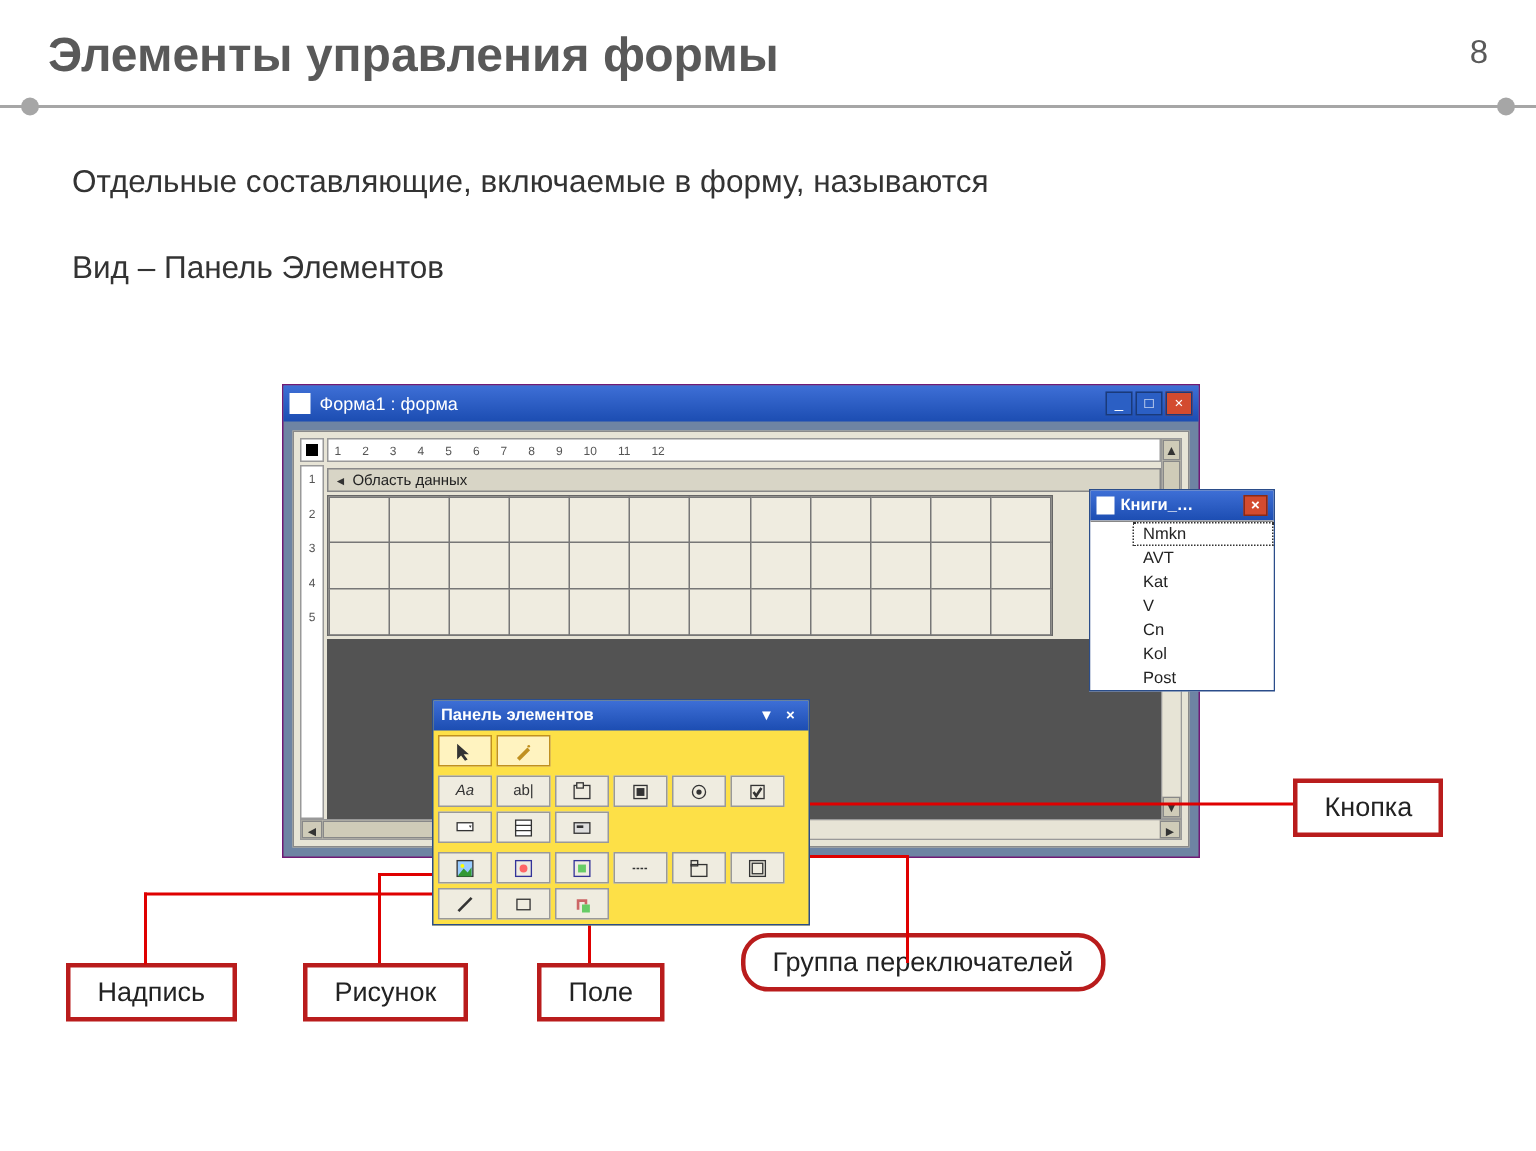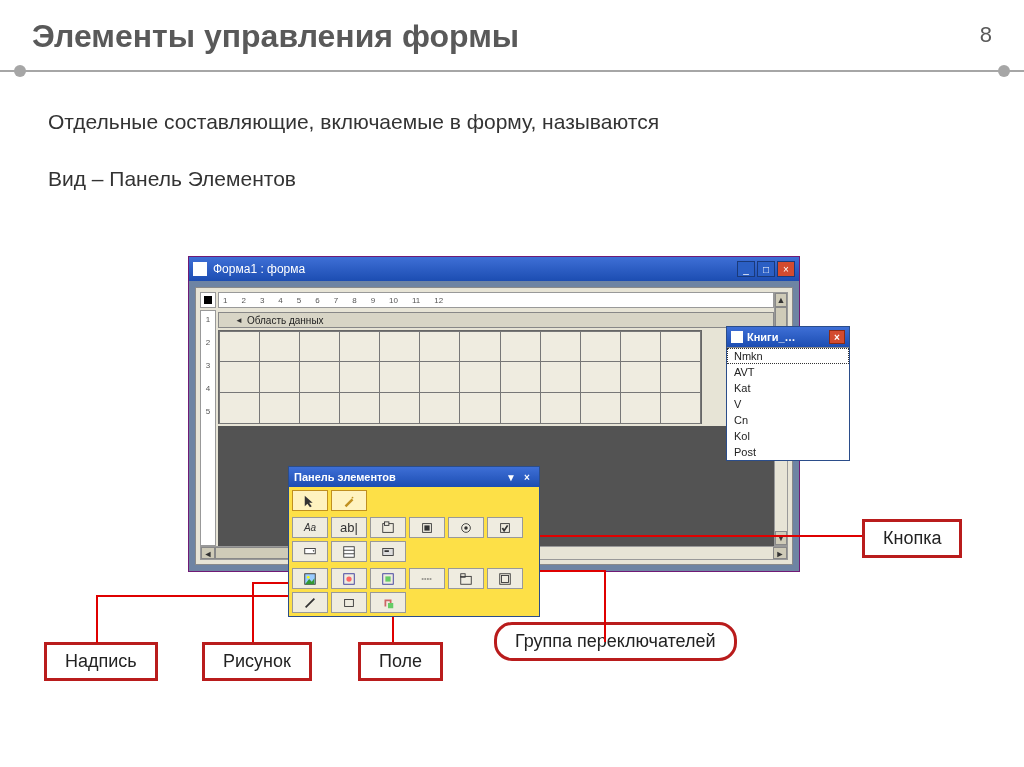--- a/index.html
+++ b/index.html
@@ -108,21 +108,21 @@
     position: absolute; left: 4px; top: 4px; width: 16px; height: 16px;
     background: #fff; border: 1px solid #999;
   }
   .ruler-corner::after{
     content:""; position:absolute; left:3px; top:3px; width:8px; height:8px; background:#000;
   }
   .data-area-bar {
     position: absolute;
     left: 22px; right: 18px; top: 24px; height: 16px;
     background: #d8d5c6; border: 1px solid #888;
-    font-size: 10px; color: #222; padding-left: 16px;
+    font-size: 10px; color: #222; padding-left: 4px;
     display: flex; align-items: center;
   }
   .data-area-bar::before{
     content:"◄"; font-size:8px; margin-right:4px; color:#333;
   }
   .grid {
     position: absolute;
     left: 22px; top: 42px; width: 484px; height: 94px;
     background: #efece0;
     border: 1px solid #666;
@@ -209,20 +209,21 @@
     display:flex; align-items:center; justify-content:center;
   }
   .fieldlist-body {
     background: #fff;
     font-size: 11px; color: #222;
     border-top: 1px solid #888;
   }
   .fieldlist-item {
     padding: 1px 6px;
     border: 1px dotted transparent;
+    margin-left: 28px;
   }
   .fieldlist-item.sel { border: 1px dotted #333; }
 
   
   .callout {
     position: absolute;
     border: 3px solid #b91c1c;
     background: #fff;
     font-size: 18px;
     color: #222;
@@ -371,21 +372,21 @@
           <path d="M3 13 L11 5 L13 7 L5 15 Z" fill="#c09020"></path>
           <circle cx="12" cy="4" r="1" fill="#c09020"></circle>
         </svg>
       </div>
   </div>
   <div class="toolbox-row">
     <div class="tool-btn">
         <span style="font-style:italic;font-size:10px">Aa</span>
       </div>
     <div class="tool-btn">
-        <span style="font-size:13px">ab|</span>
+        <span style="font-size:10px">ab|</span>
       </div>
     <div class="tool-btn">
         <svg viewBox="0 0 16 16">
           <rect x="2" y="3" width="12" height="10" fill="none" stroke="#333"></rect>
           <rect x="4" y="1" width="5" height="4" fill="#efece0" stroke="#333"></rect>
         </svg>
       </div>
     <div class="tool-btn">
         <svg viewBox="0 0 16 16">
           <rect x="3" y="3" width="10" height="10" fill="none" stroke="#333"></rect>

